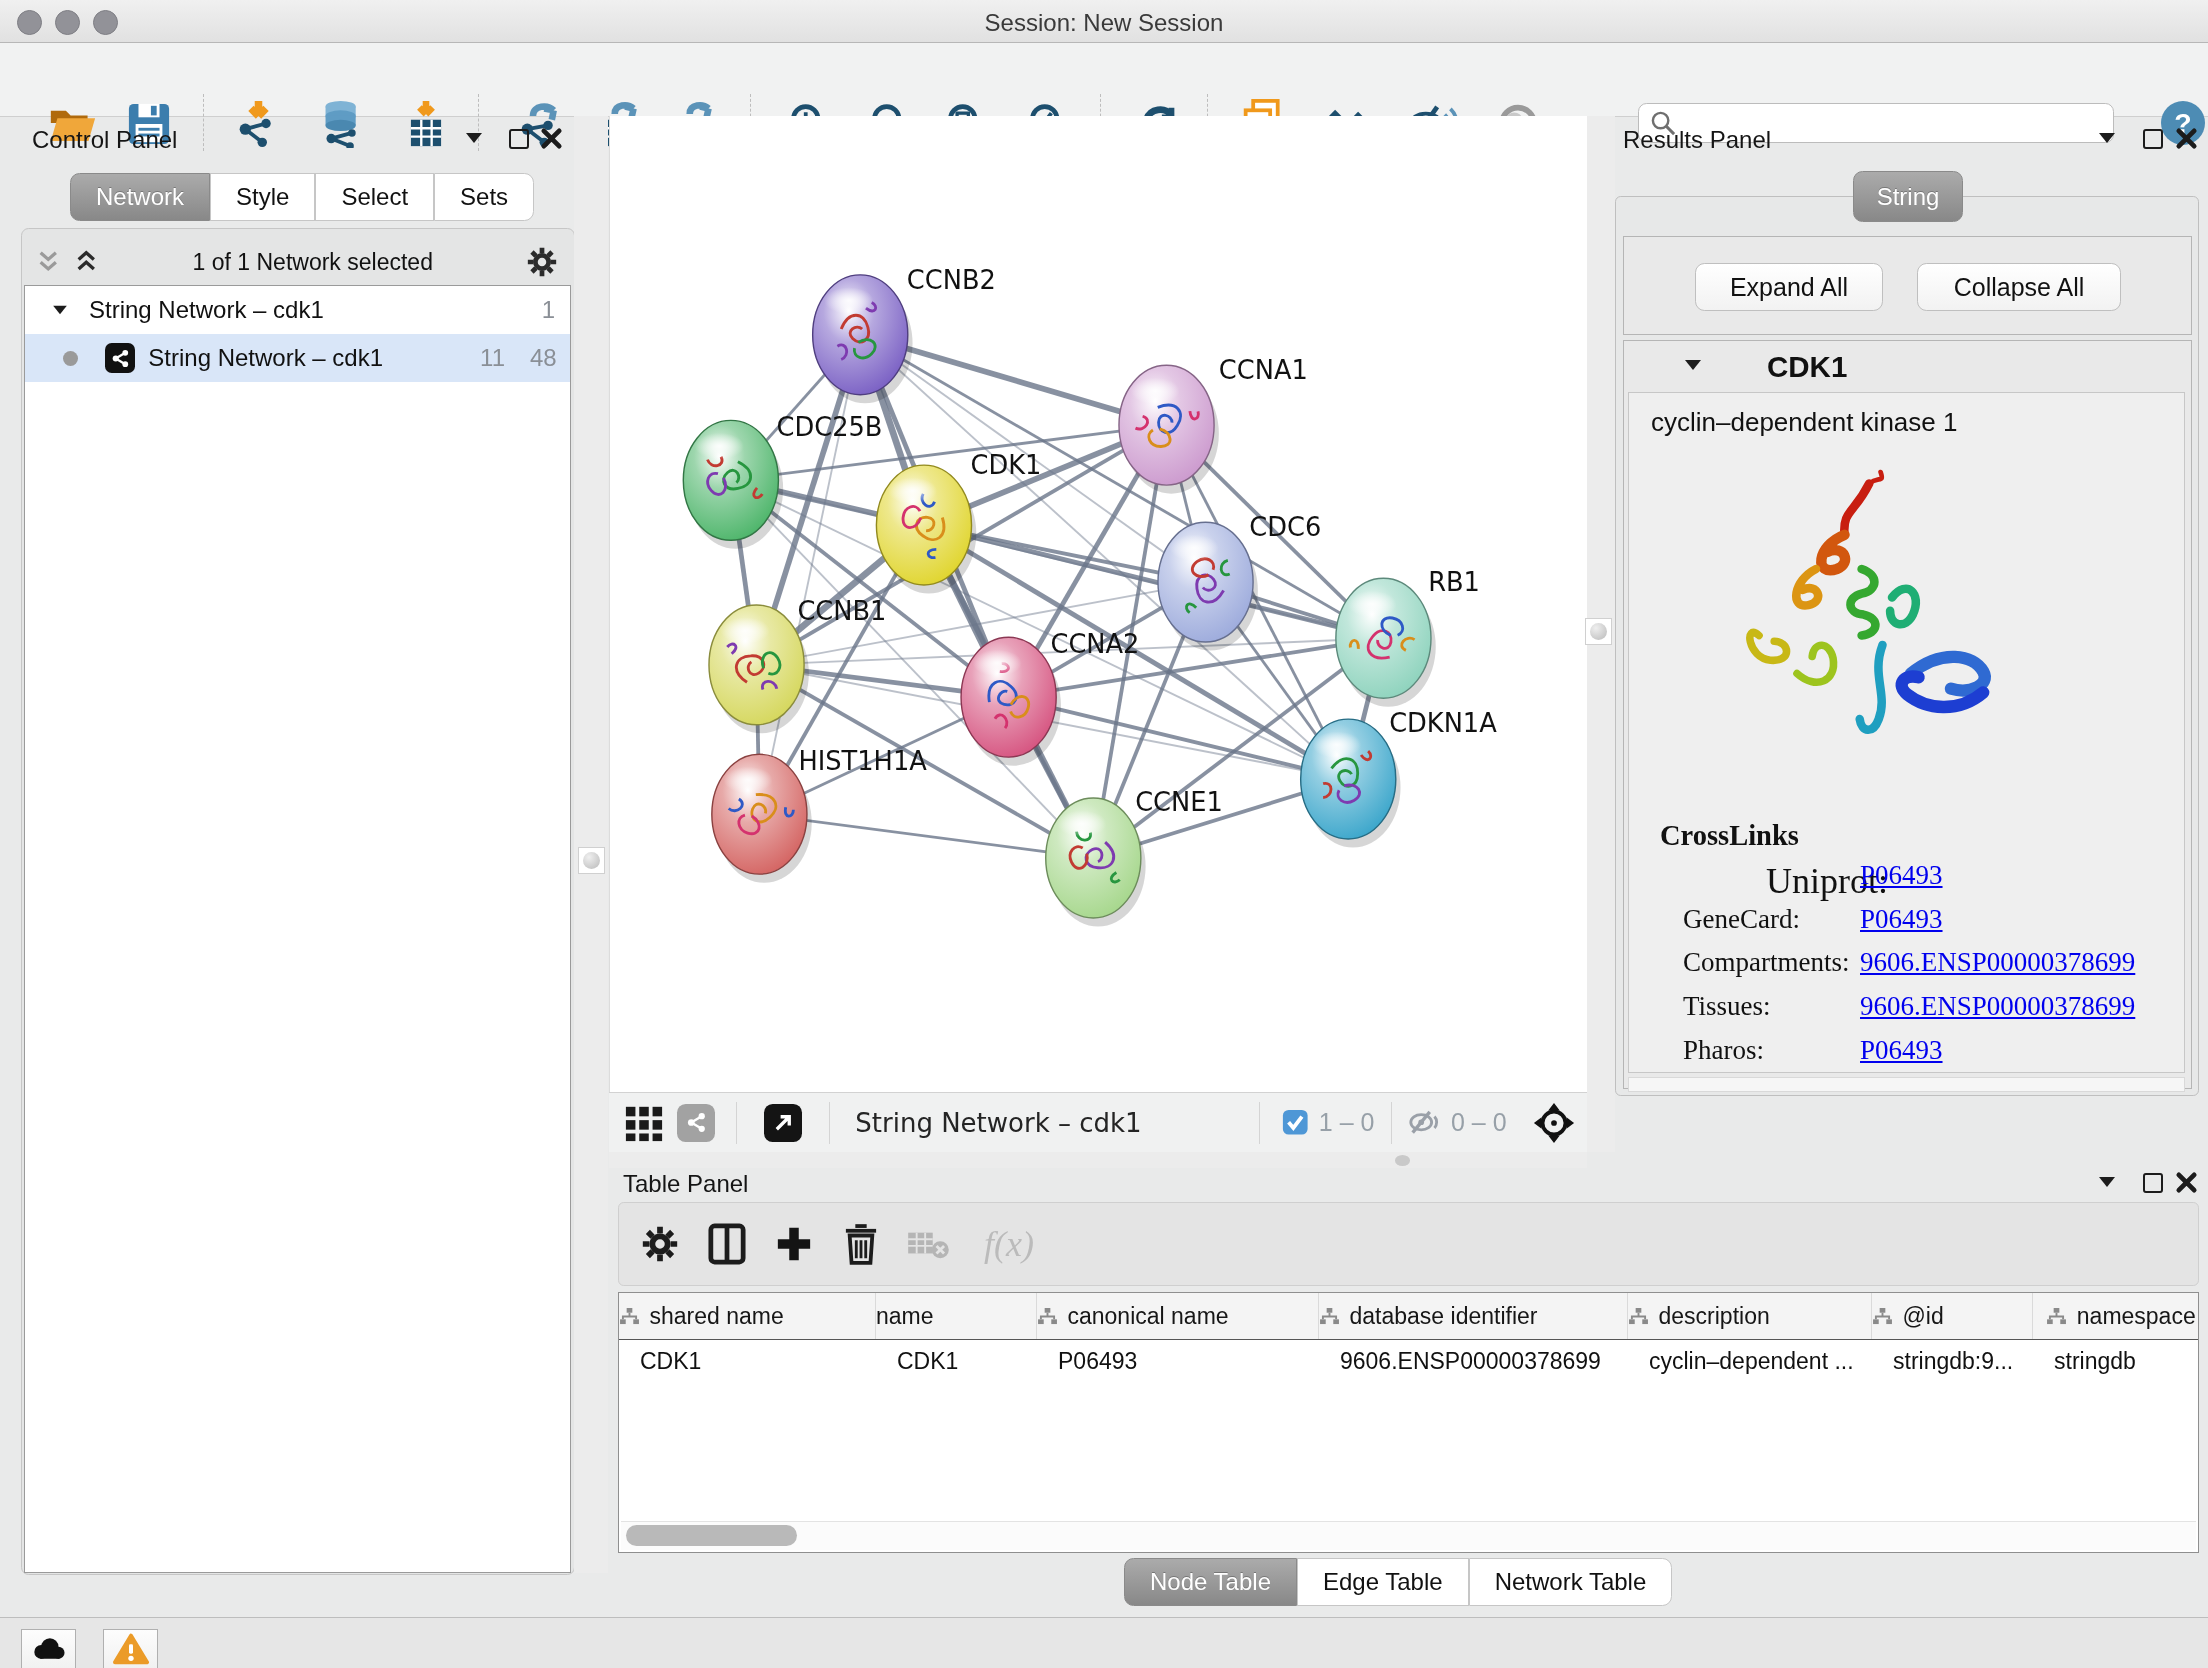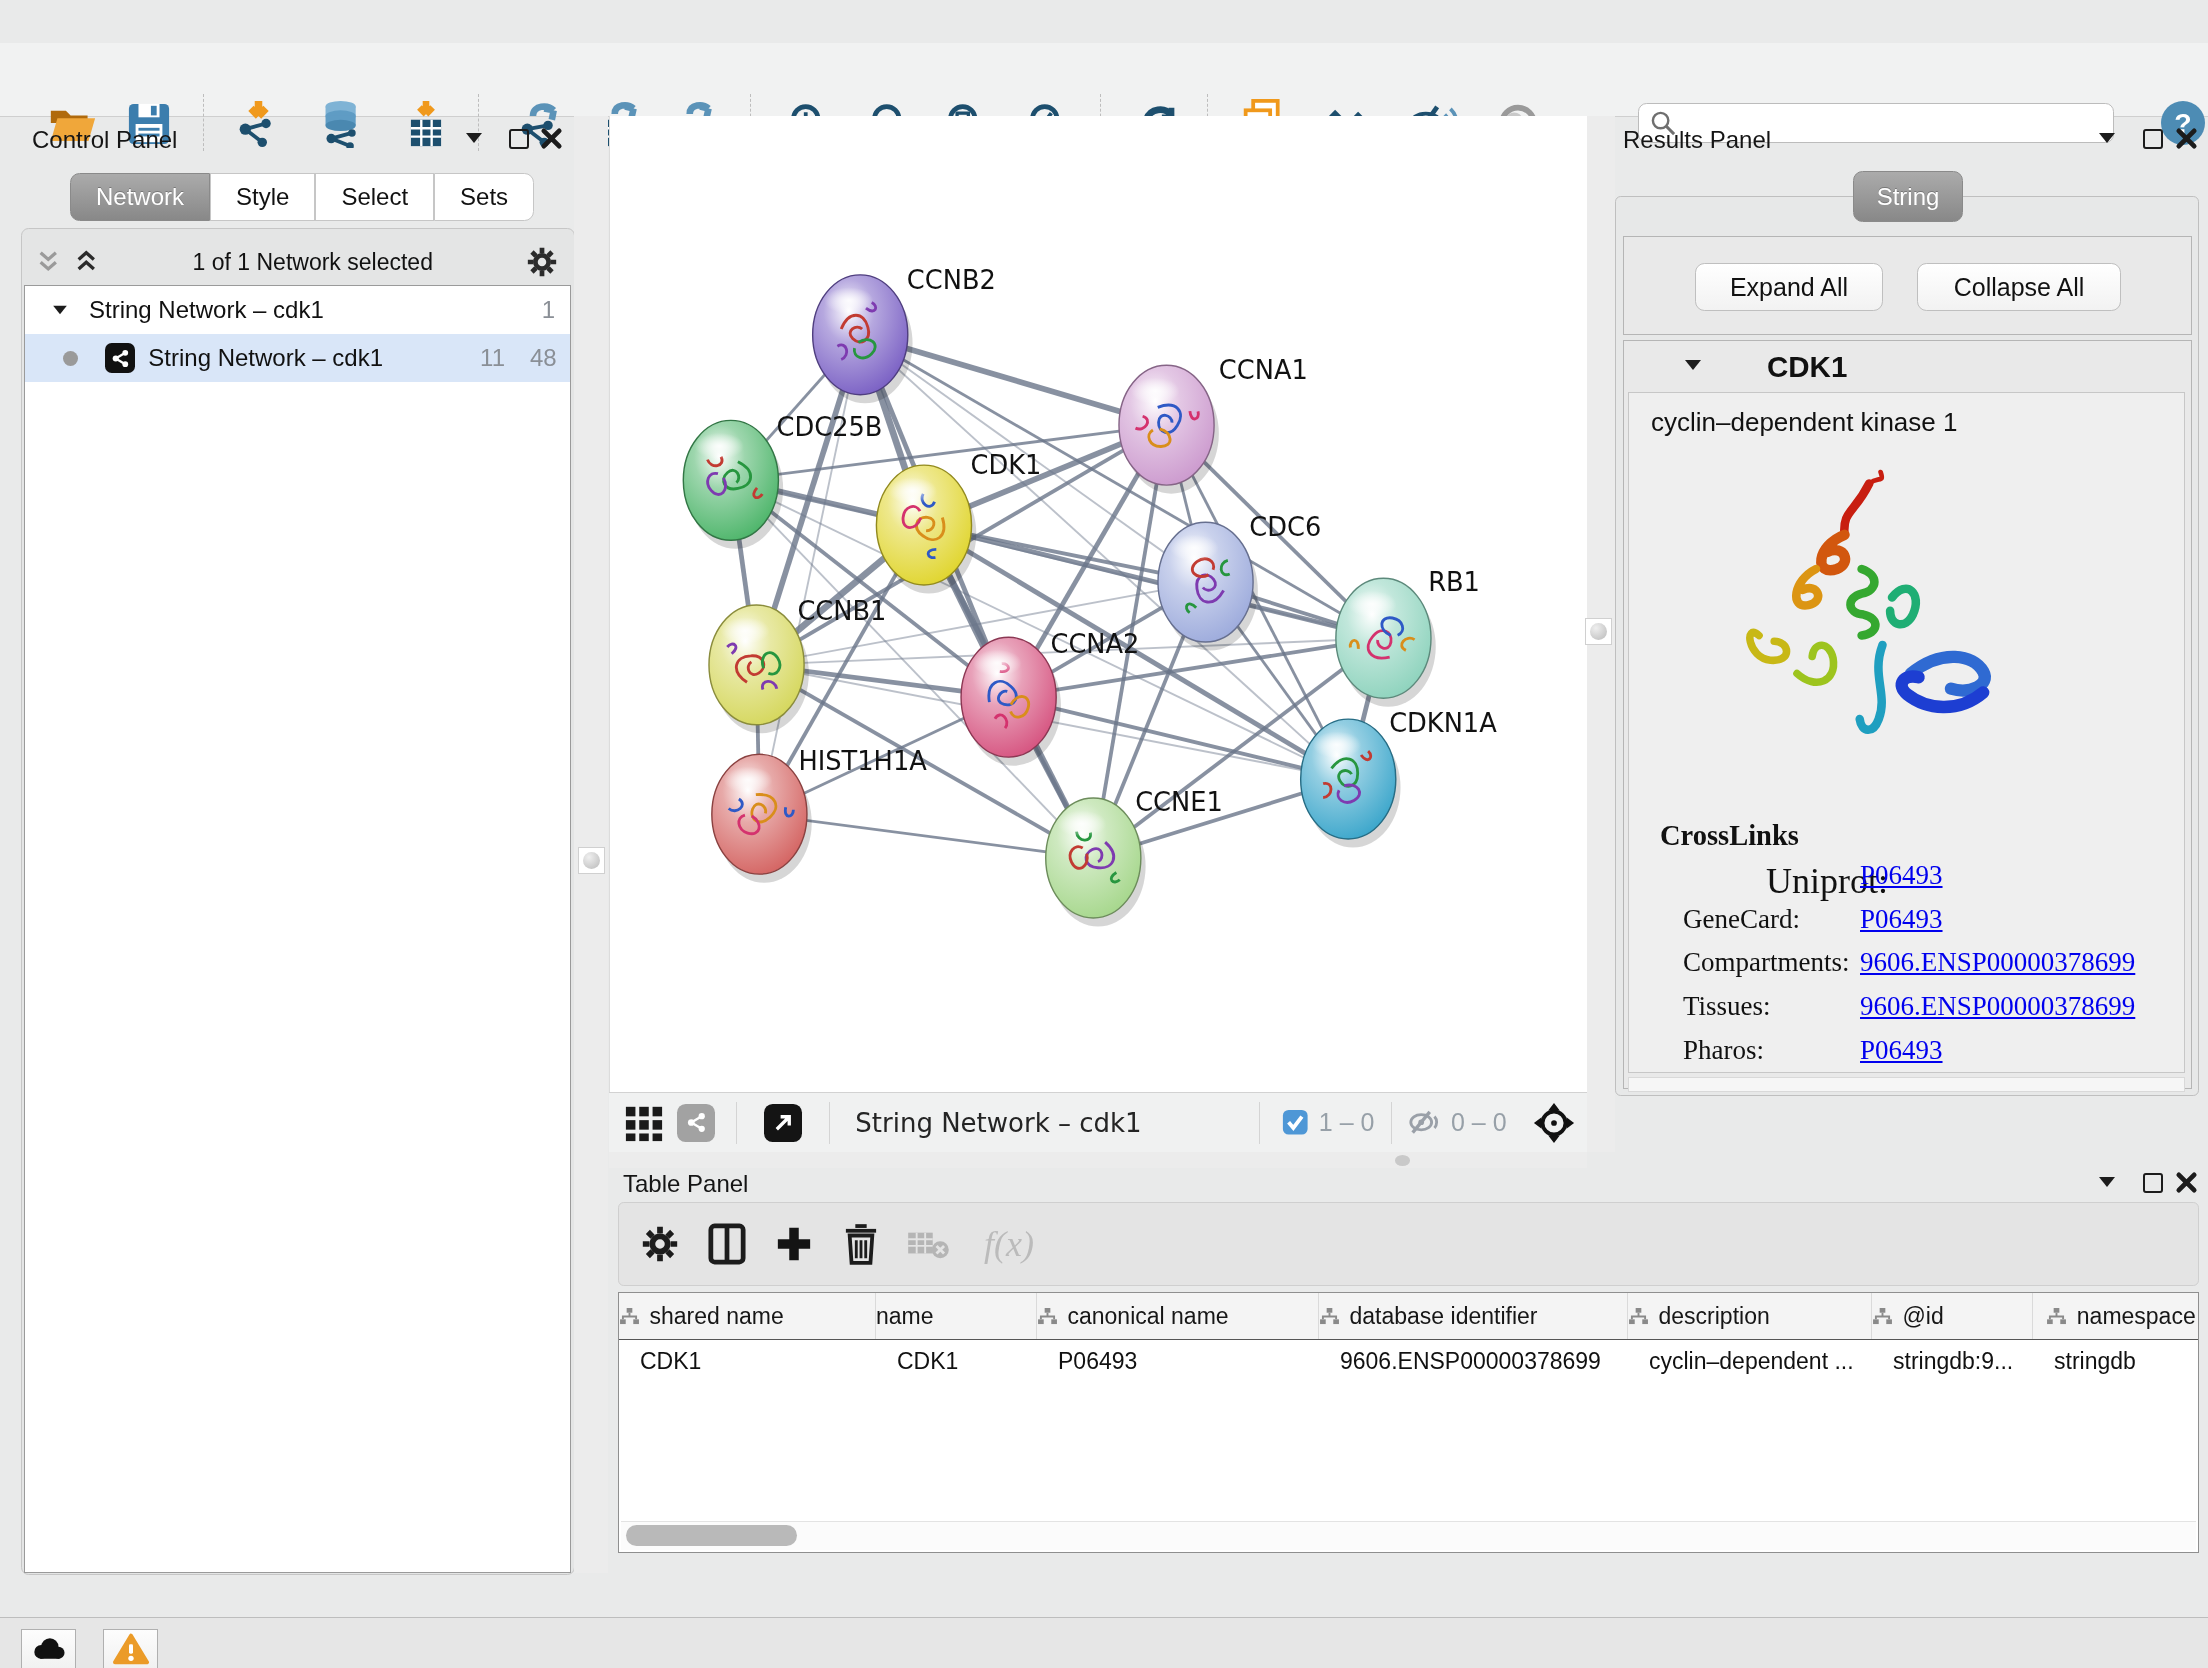--- a/index.html
+++ b/index.html
@@ -83,20 +83,26 @@
   .sbtn{width:55px;height:40px;background:linear-gradient(#fdfdfd,#f1f1f1);border:1.9px solid #b0b0b0;
         display:flex;align-items:center;justify-content:center;box-sizing:border-box;}
   .fx{font-family:"Liberation Serif",serif;font-style:italic;font-size:36px;color:#9a9a9a;}
   .grayed{opacity:.55;text-align:center;}
 </style>
 </head>
 <body>
 
 <div class="app">
 
+  <div class="abs titlebar">
+    <div class="abs tl" style="left:17px"></div>
+    <div class="abs tl" style="left:55px"></div>
+    <div class="abs tl" style="left:93px"></div>
+    <div class="abs title txt">Session: New Session</div>
+  </div>
 
   <div class="abs toolbar">
     <div class="abs tbtn" style="left:46px">
       <svg width="49" height="42" viewBox="0 0 52 44">
         <path d="M3,8 h16 l5,5 h18 v8 H3 z" fill="#b06a0c"></path>
         <path d="M3,40 L10,16 h40 L43,40 z" fill="#f0a73a"></path>
       </svg>
     </div>
     <div class="abs tbtn" style="left:122px">
       <svg width="44" height="44" viewBox="0 0 46 46">
@@ -845,20 +851,31 @@
       <div class="td" style="width:309px">9606.ENSP00000378699</div>
       <div class="td" style="width:244px">cyclin–dependent ...</div>
       <div class="td" style="width:161px">stringdb:9...</div>
       <div class="td" style="flex:1">stringdb</div>
     </div>
     <div class="hscroll">
       <div class="hthumb"></div>
     </div>
   </div>
 
+  <div class="abs seg" style="left:1124px;top:1558px">
+    <div class="tab sel">
+        <span>Node Table</span>
+      </div>
+    <div class="tab">
+        <span>Edge Table</span>
+      </div>
+    <div class="tab">
+        <span>Network Table</span>
+      </div>
+  </div>
 
   <div class="abs statusbar">
     <div class="abs sbtn" style="left:21px;top:10.5px">
       <svg width="38" height="27" viewBox="0 0 44 30">
         <circle cx="13" cy="19" r="8" fill="#111"></circle>
           <circle cx="23" cy="13" r="10" fill="#111"></circle>
         <circle cx="33" cy="20" r="7" fill="#111"></circle>
           <rect x="10" y="18" width="26" height="9" rx="4" fill="#111"></rect>
       </svg>
     </div>

